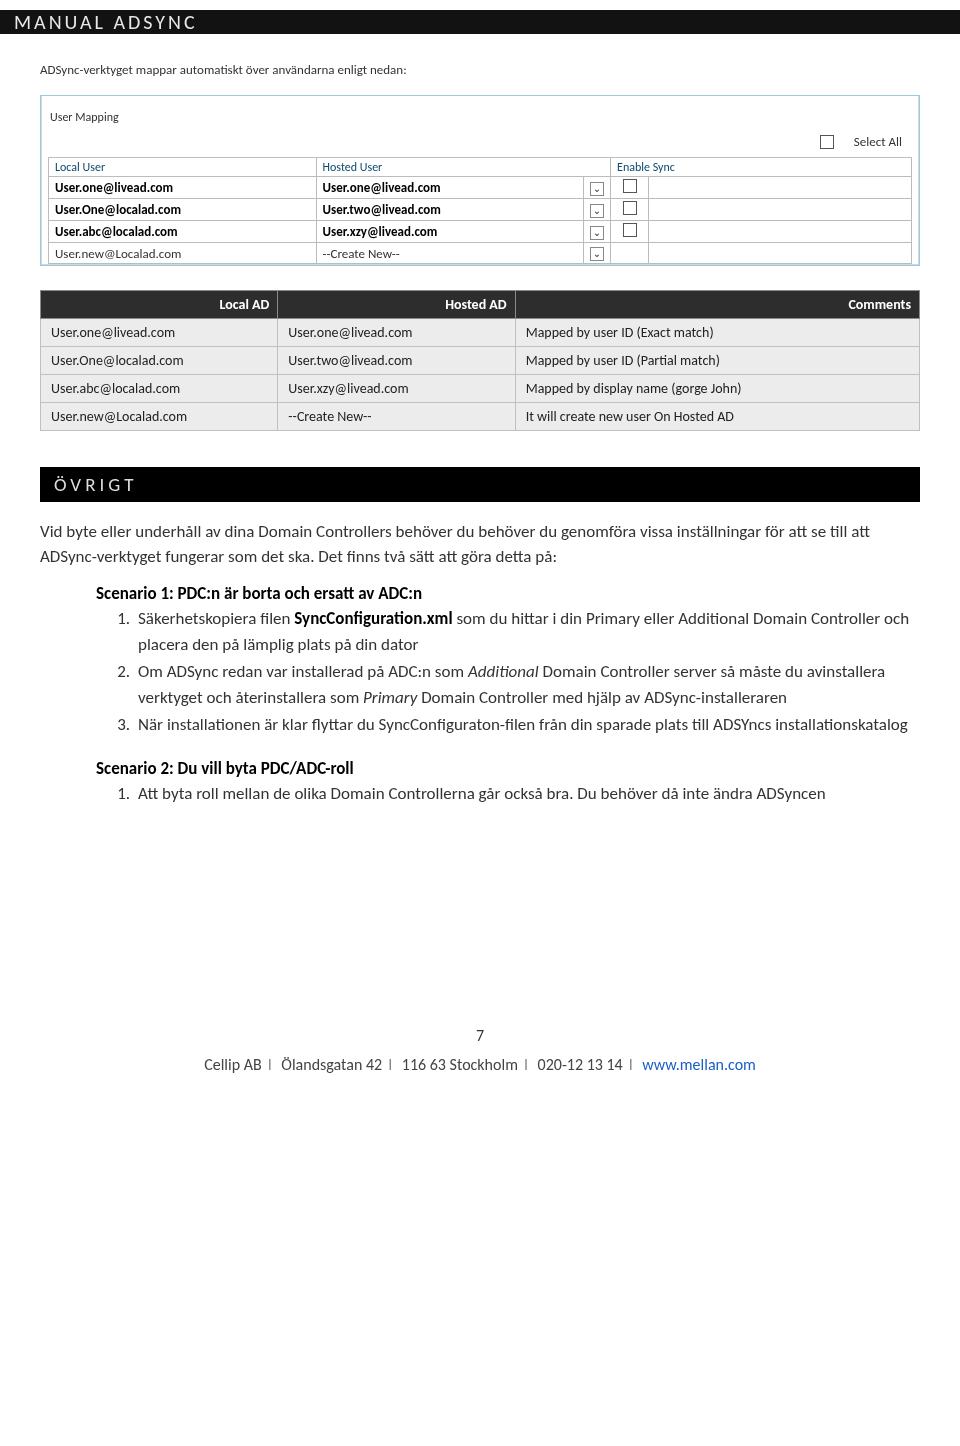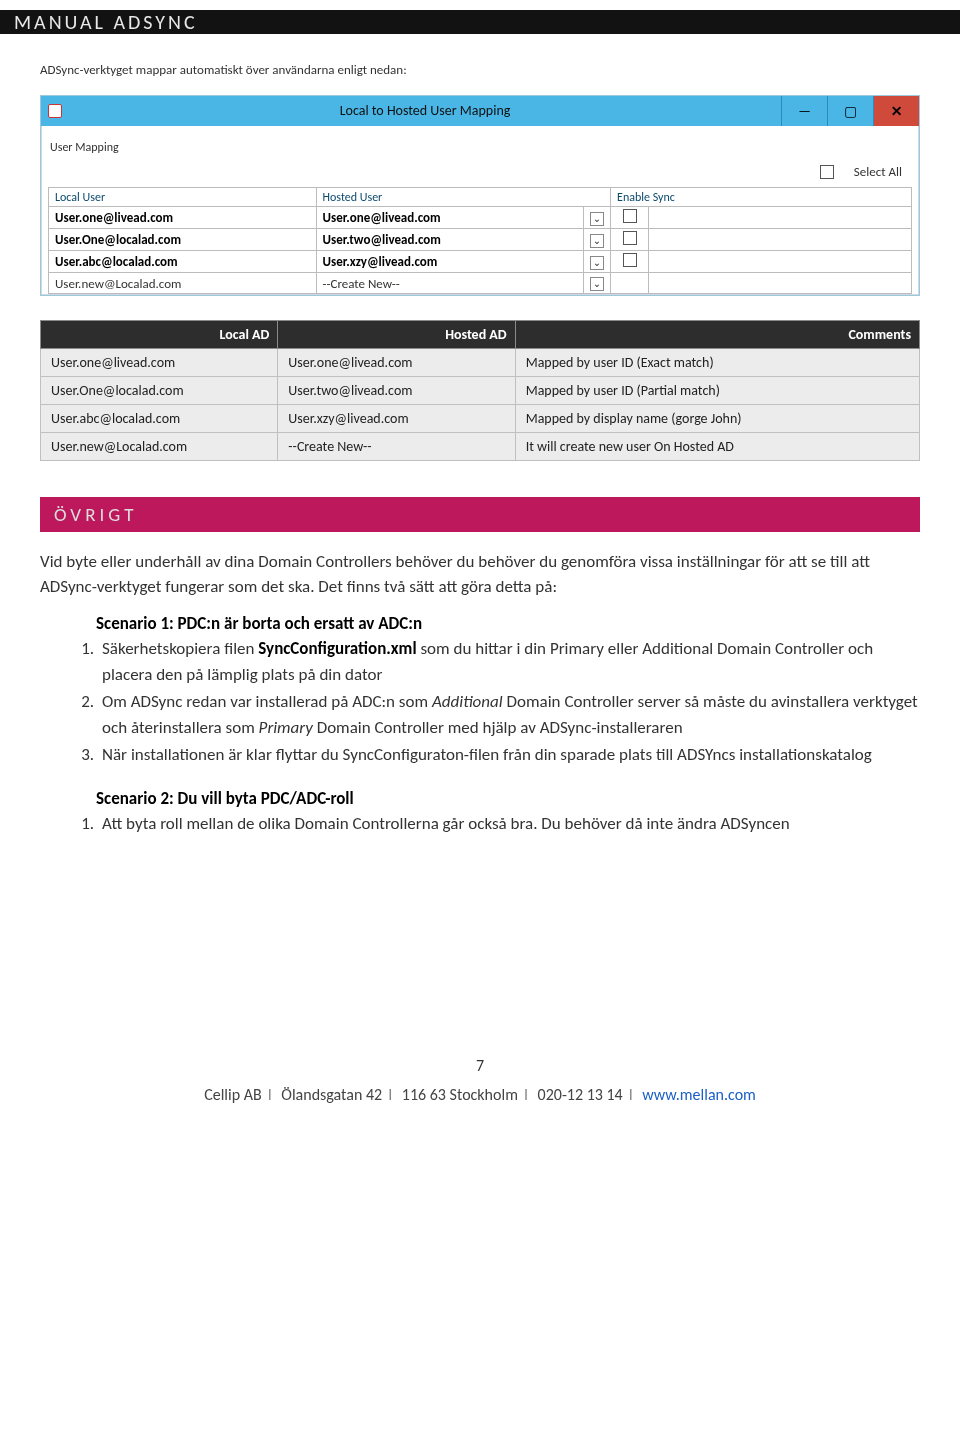--- a/index.html
+++ b/index.html
@@ -35,55 +35,44 @@
   .col-local{ width:31%; }
   .col-hosted{ width:31%; }
 
   
   .exptable { width:100%; border-collapse:collapse; margin-top:24px; font-size:14px; }
   .exptable th { background:#2d2d2d; color:#fff; font-weight:700; text-align:right; padding:5px 8px; border:1px solid #8a8a8a;}
   .exptable td { background:#ececec; color:#222; padding:5px 10px; border:1px solid #c0c0c0;}
   .exptable .c1{ width:27%; } .exptable .c2{ width:27%; } .exptable .c3{ width:46%; }
 
   
-  .section-bar { background:#be185d; color:#ddd; font-size:19px; letter-spacing:4px; padding:6px 14px; margin:36px 0 18px 0; font-weight:300;}
+  .section-bar { background:#000000; color:#ddd; font-size:19px; letter-spacing:4px; padding:6px 14px; margin:36px 0 18px 0; font-weight:300;}
   .bodytext { font-size:17px; line-height:1.45; color:#333; font-weight:300; margin-bottom:14px;}
   .indent { margin-left:56px; }
   .scenario { font-weight:600; color:#000; font-size:17px; margin-bottom:2px; }
-  ol.steps { margin-left:58px; font-size:17px; color:#333; line-height:1.5; font-weight:300; }
+  ol.steps { margin-left:94px; font-size:17px; color:#333; line-height:1.5; font-weight:300; }
   ol.steps li { padding-left:4px; margin-bottom:2px;}
   ol.steps .kw{ font-weight:600; color:#000;}
   ol.steps em{ font-style:italic; }
 
   .pagenum { text-align:center; font-size:16px; color:#333; margin-top:220px;}
   .footer { text-align:center; font-size:16px; color:#444; margin-top:10px; font-weight:300;}
   .footer .sep { margin:0 6px; color:#888;}
   .footer a{ color:#1a5fc7; text-decoration:none;}
 </style>
 </head>
 <body>
 
 <div class="header-bar">MANUAL ADSYNC</div>
 
 <div class="page">
 
   <p class="intro">ADSync-verktyget mappar automatiskt över användarna enligt nedan:</p>
 
   <div class="app-window">
-    <div class="titlebar">
-      <div class="ico">
-          <div class="ico-box"></div>
-        </div>
-      <div class="title">Local to Hosted User Mapping</div>
-      <div class="winbtns">
-        <div class="winbtn">—</div>
-        <div class="winbtn">▢</div>
-        <div class="winbtn close">✕</div>
-      </div>
-    </div>
     <div class="app-body">
       <div class="tabrow">User Mapping</div>
       <div class="selectall">
         <span class="chk"></span>
         <span>Select All</span>
       </div>
       <table class="grid">
         <colgroup>
             <col class="col-local">
             <col class="col-hosted">

